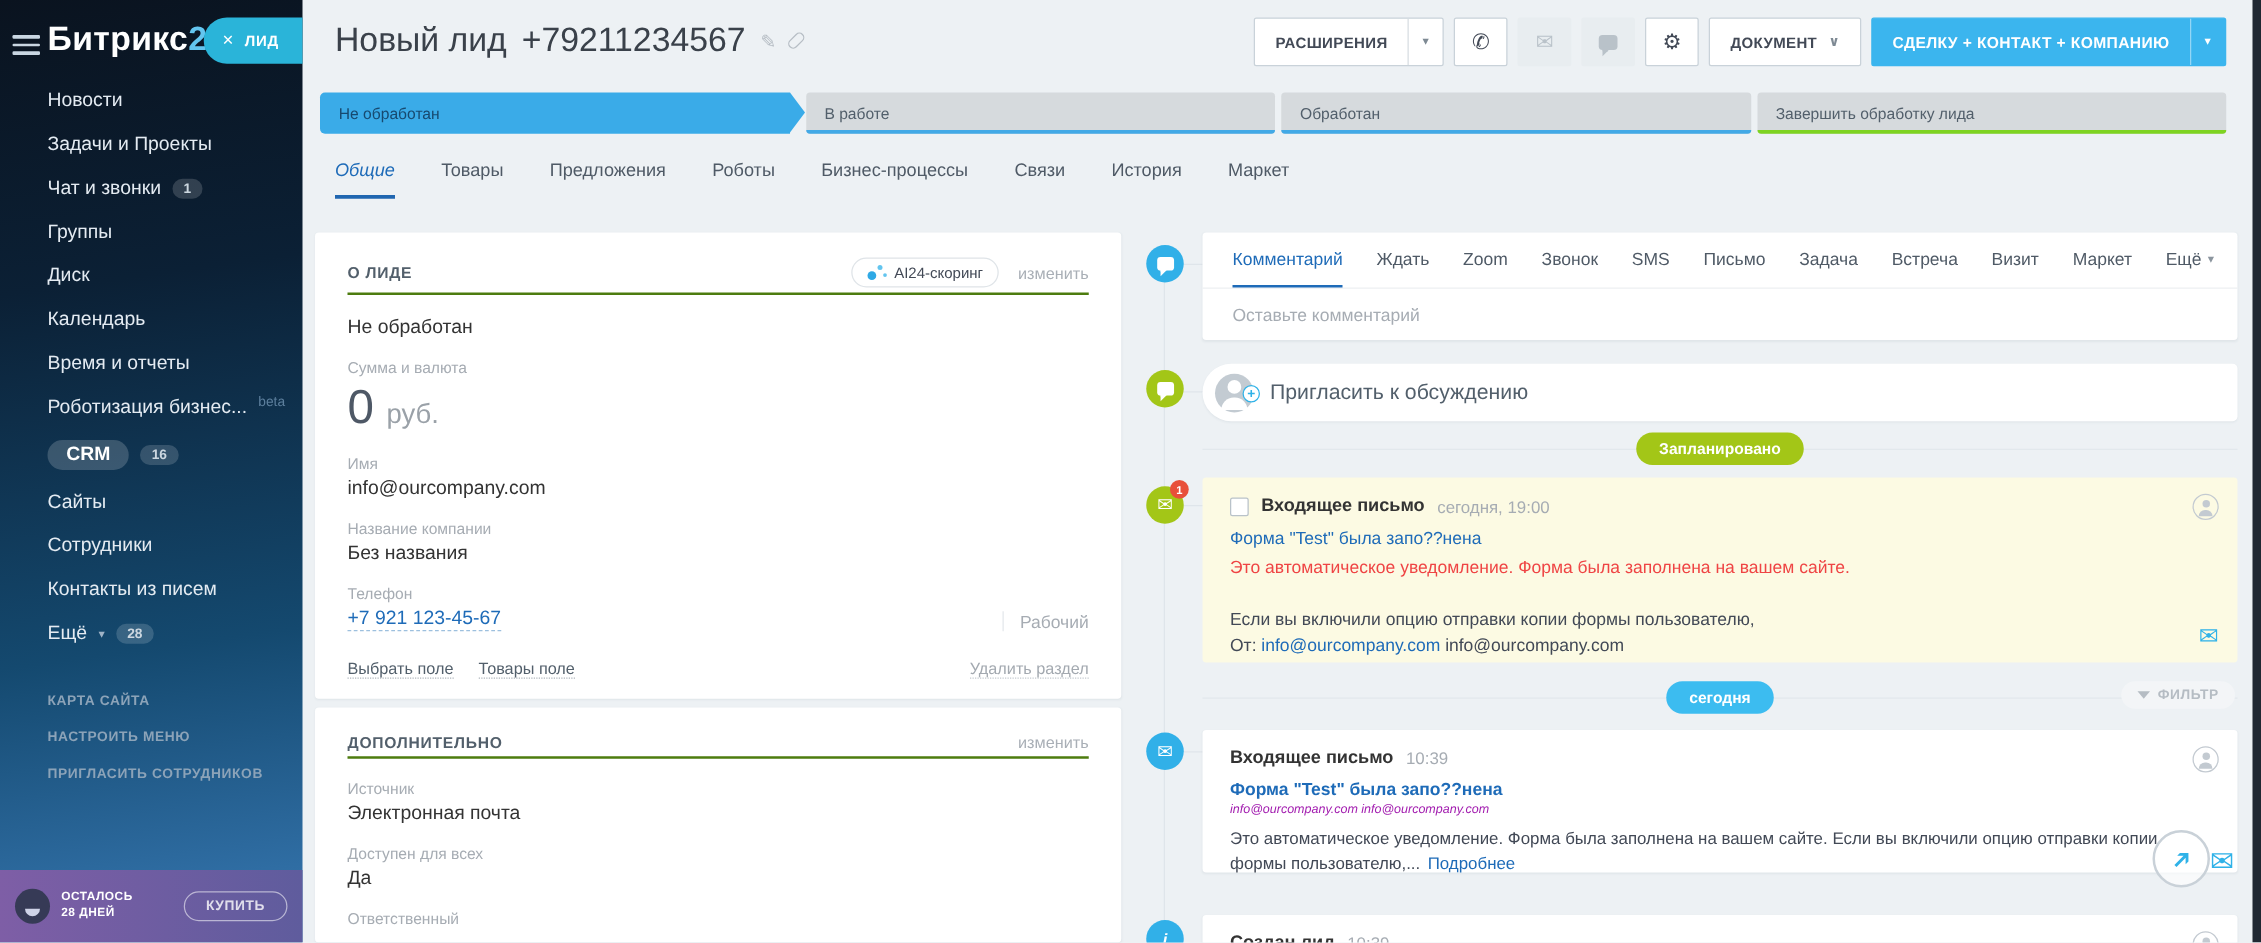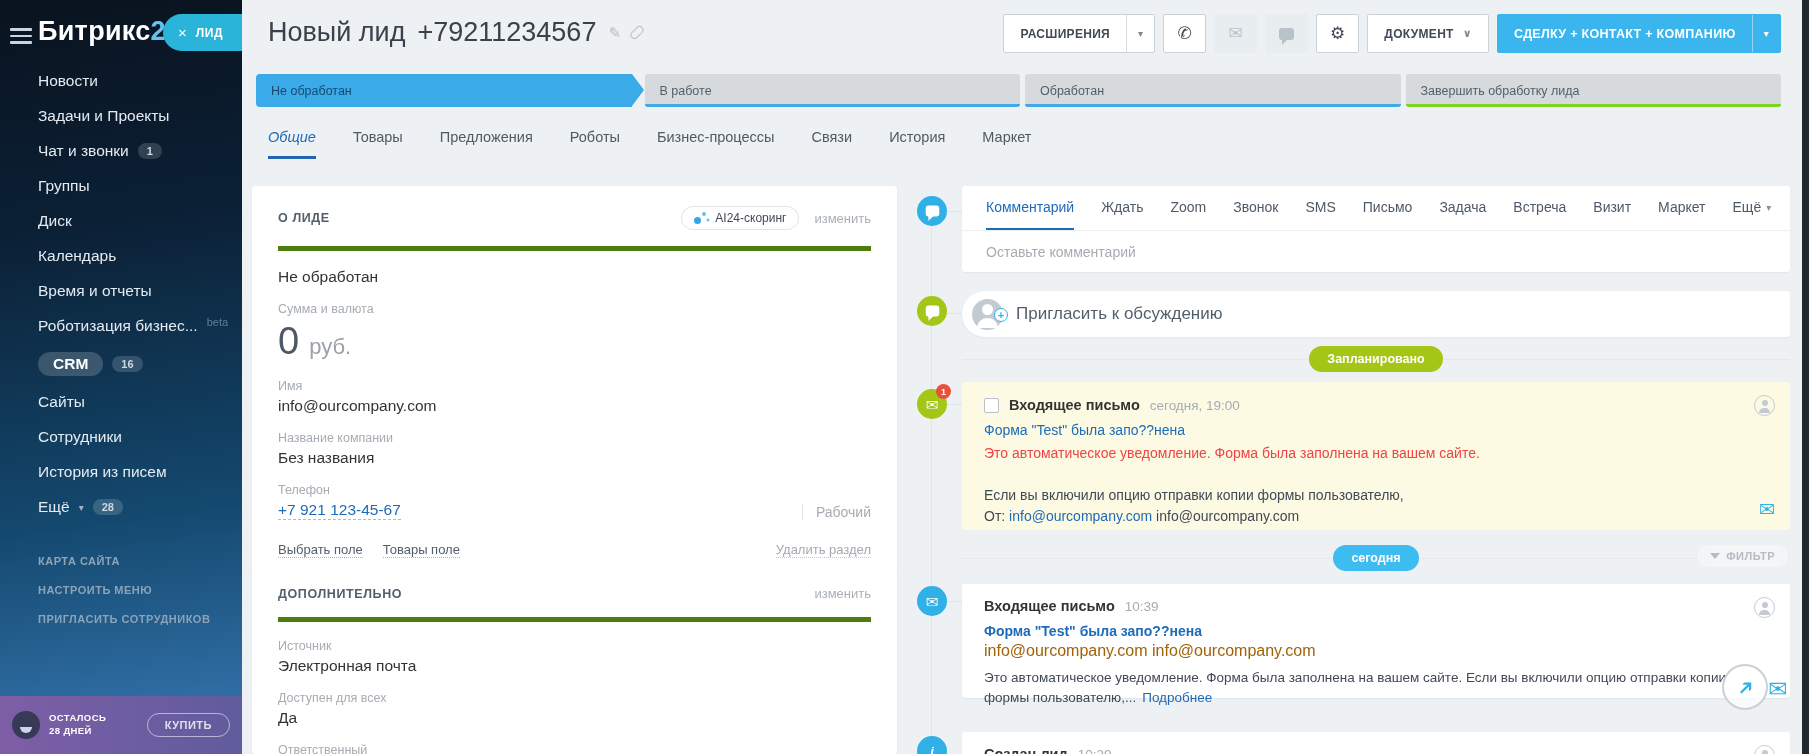--- a/index.html
+++ b/index.html
@@ -64,21 +64,21 @@
     border-top:16.5px solid transparent;border-bottom:16.5px solid transparent;}
   
   .main-tabs{position:absolute;left:268px;top:126px;display:flex;gap:37px;height:33px;}
   .main-tab{font-size:14.5px;color:#4f5a66;display:flex;align-items:flex-start;padding-top:3px;cursor:pointer;
     border-bottom:3px solid transparent;height:100%;}
   .main-tab.active{color:#1e6bb8;border-bottom-color:#2066b0;font-style:italic;}
   
   .card{position:absolute;background:#fff;border-radius:3px;box-shadow:0 1px 2px rgba(60,80,100,.07);}
   .about-card{left:252px;top:186px;width:645px;padding:20px 26px 16px;}
   .extra-card{left:252px;top:566px;width:645px;height:188px;padding:20px 26px;overflow:hidden;}
-  .card-head{display:flex;align-items:center;padding-bottom:16px;border-bottom:5px solid #4d7c0f;margin-bottom:17px;}
+  .card-head{display:flex;align-items:center;padding-bottom:4px;border-bottom:2px solid #4d7c0f;margin-bottom:17px;}
   .card-title{font-size:12.5px;font-weight:bold;color:#525f6b;letter-spacing:.6px;}
   .card-head .right{margin-left:auto;display:flex;align-items:center;gap:15px;}
   .ai-badge{display:flex;align-items:center;gap:7px;border:1px solid #dfe4e8;border-radius:15px;padding:4px 12px;
     font-size:12px;color:#424956;cursor:pointer;background:#fff;}
   .ai-icon{width:14px;height:13px;position:relative;}
   .ai-icon::before{content:'';position:absolute;left:0;bottom:1px;width:7px;height:7px;border-radius:50%;background:#2fa9e5;}
   .ai-icon::after{content:'';position:absolute;right:2px;top:0;width:4px;height:4px;border-radius:50%;background:#63c5ef;
     box-shadow:4px 6px 0 -0.5px #63c5ef;}
   .edit-link{font-size:13px;color:#a9afb6;cursor:pointer;}
   .field{margin-bottom:16px;}
@@ -135,21 +135,21 @@
   .item-link{font-size:14px;color:#1e6bb8;margin:9px 0 5px;cursor:pointer;}
   .item-body{font-size:14px;color:#ef4444;line-height:1.5;}
   .from-line{font-size:14px;color:#424956;margin-top:21px;}
   .from-line .mail-link{color:#1e6bb8;cursor:pointer;}
   .person-icon{position:absolute;top:13px;right:15px;width:21px;height:21px;border:1.5px solid #c3cad1;border-radius:50%;cursor:pointer;}
   .person-icon::before{content:'';position:absolute;left:6.5px;top:3.5px;width:6px;height:6px;border-radius:50%;background:#c3cad1;}
   .person-icon::after{content:'';position:absolute;left:4px;bottom:2px;width:11px;height:5px;border-radius:6px 6px 0 0;background:#c3cad1;}
   .send-mail{position:absolute;right:15px;bottom:9px;color:#2fb2e8;font-size:19px;cursor:pointer;}
   .history-card{left:962px;top:584px;width:828px;height:114px;padding:14px 22px;}
   .history-card .item-link{font-weight:bold;margin:9px 0 3px;}
-  .emails-line{font-size:16px;color:#a16207;margin-bottom:8px;}
+  .emails-line{font-size:10px;color:#a21caf;margin-bottom:8px;font-style:italic;}
   .history-body{font-size:13.5px;color:#424956;line-height:1.5;}
   .more-link{color:#1e6bb8;cursor:pointer;margin-left:6px;}
   .created-card{left:962px;top:732px;width:828px;height:60px;padding:14px 22px;}
   
   .float-circle{position:absolute;left:1722px;top:664px;width:46px;height:46px;border-radius:50%;border:2px solid #c9d1d8;
     background:rgba(255,255,255,.65);display:flex;align-items:center;justify-content:center;cursor:pointer;z-index:4;}
   .float-circle .arr{color:#2fb2e8;font-size:20px;transform:rotate(-45deg);}
   .float-mail{position:absolute;left:1768px;top:676px;color:#2fb2e8;font-size:23px;cursor:pointer;z-index:4;}
   .right-strip{position:absolute;right:0;top:0;width:7px;height:100%;background:#202832;z-index:6;}
 </style>
@@ -196,21 +196,21 @@
         <span class="crm-pill">CRM</span>
         <span class="badge">16</span>
       </div>
     <div class="menu-item">
         <span>Сайты</span>
       </div>
     <div class="menu-item">
         <span>Сотрудники</span>
       </div>
     <div class="menu-item">
-        <span>История из писем</span>
+        <span>Контакты из писем</span>
       </div>
     <div class="menu-item">
         <span>Ещё</span>
         <span class="caret-sm">▾</span>
         <span class="badge">28</span>
       </div>
   </div>
   <div class="menu-footer">
     <div>КАРТА САЙТА</div>
     <div>НАСТРОИТЬ МЕНЮ</div>

